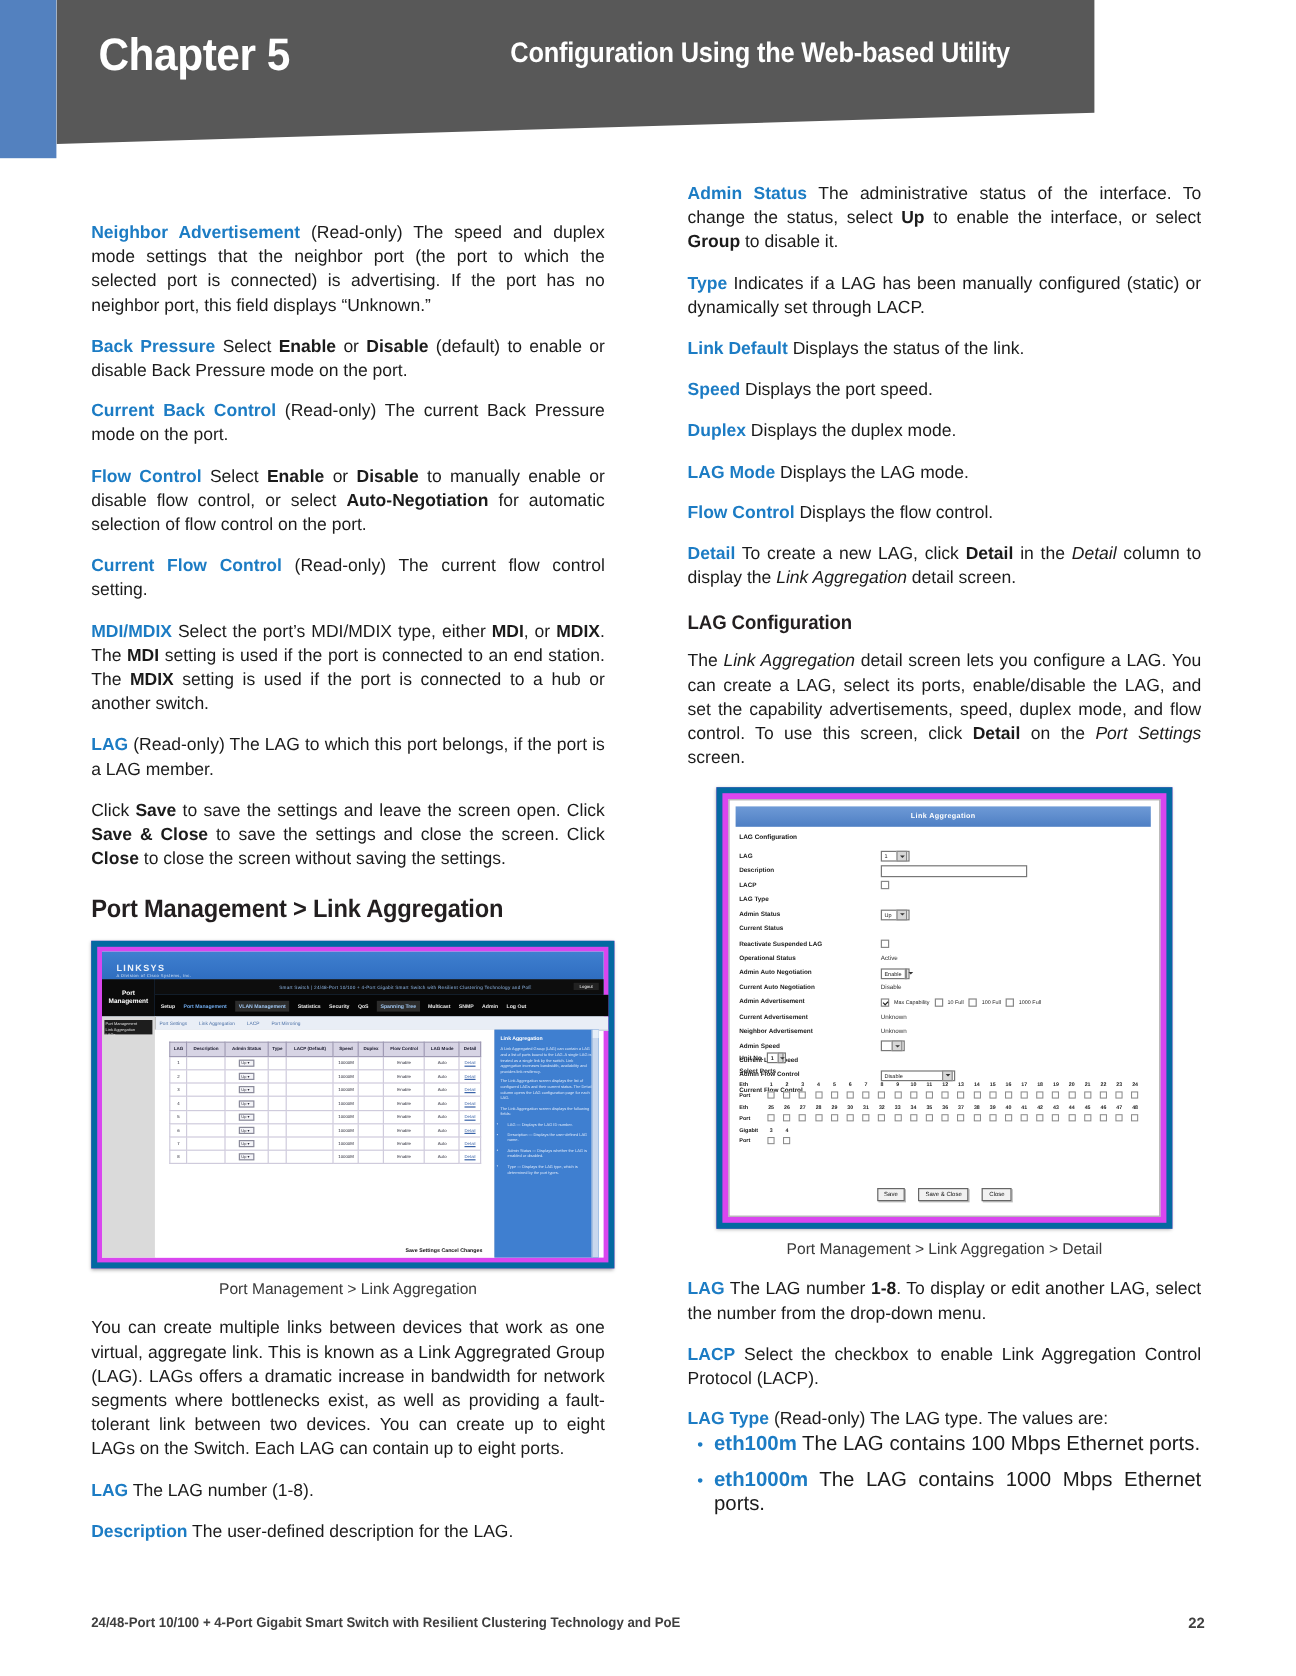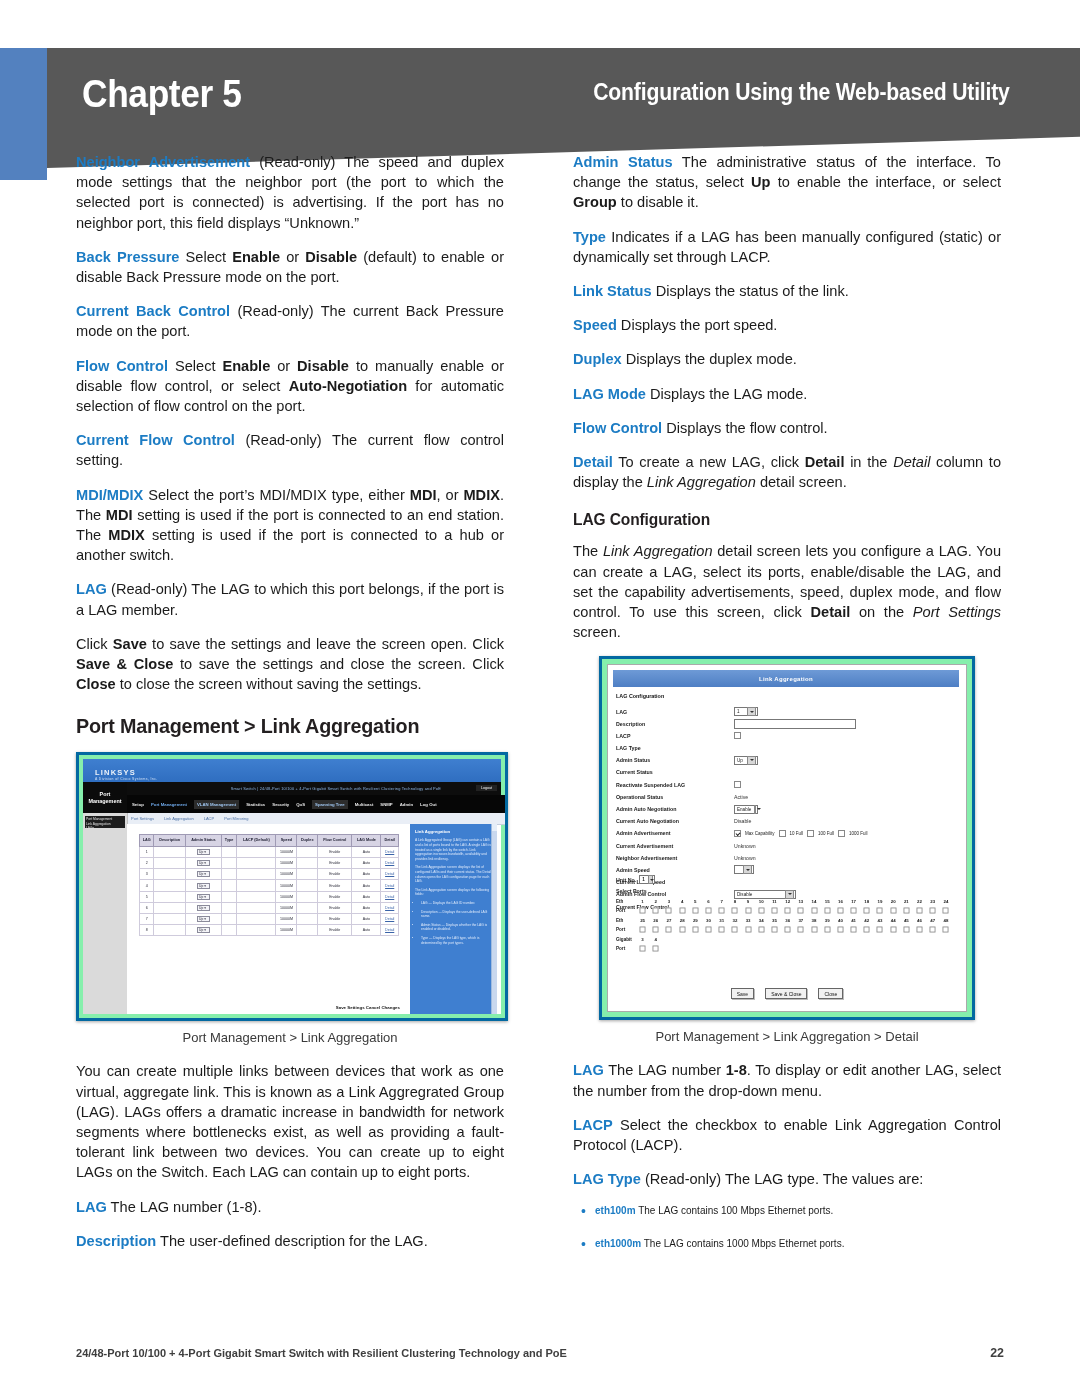--- a/index.html
+++ b/index.html
@@ -11,23 +11,22 @@
     position: relative;
     font-family: "Liberation Sans", sans-serif;
     color: #221f1f;
     overflow: hidden;
   }
 
   
   .header-wrap {
     position: absolute;
     left: 0; top: 0;
-    width: 1080px; height: 132px;
+    width: 912px; height: 132px;
     overflow: hidden;
-    margin-top: 48px;
   }
   .header-blue-strip {
     position: absolute;
     left: 0; top: 0;
     width: 47px; height: 132px;
     background: #5381bf;
   }
   .header-gray {
     position: absolute;
     left: 47px; top: 0;
@@ -57,21 +56,21 @@
     transform-origin: right top;
     white-space: nowrap;
   }
 
   
   .col {
     position: absolute;
     top: 152px;
     width: 428px;
   }
-  .col-left  { left: 76px; }
+  .col-left  { left: 76px; margin-top: 32px; }
   .col-right { left: 573px; }
 
   p.body {
     margin: 0 0 14px 0;
     font-size: 14.6px;
     line-height: 20.2px;
     text-align: justify;
     text-justify: inter-word;
     color: #1b1b1b;
   }
@@ -97,47 +96,46 @@
     transform-origin: left center;
   }
 
   ul.bullets {
     margin: 0 0 14px 0;
     padding: 0 0 0 22px;
     list-style: none;
   }
   ul.bullets li {
     position: relative;
-    font-size: 10px;
+    font-size: 17px;
     line-height: 20.2px;
     text-align: justify;
     margin-bottom: 9px;
     color: #1b1b1b;
-    margin-top: 12px;
   }
   ul.bullets li:before {
     content: "\2022";
     position: absolute;
     left: -14px; top: 0;
     color: #1c7cc4;
     font-size: 14px;
   }
 
   .figcaption {
     font-size: 13px;
     color: #3a3a3a;
     text-align: center;
     margin: 9px 0 16px 0;
   }
 
   
   .shot {
     position: relative;
-    background: #86efac;
-    border: 3px solid #0369a1;
+    background: #d946ef;
+    border: 5px solid #0369a1;
     box-shadow: 0 1px 3px rgba(0,0,0,.35);
     overflow: hidden;
   }
   .shot1 { width: 426px; height: 263px; margin-top: 6px; }
   .s1-pad { position: absolute; left: 4px; top: 4px; width: 418px; height: 255px; background:#ffffff; }
   .s1-bluebar {
     position: absolute; left: 4px; top: 4px; width: 418px; height: 23px;
     background: linear-gradient(#3f7fd0, #2f6ec0);
   }
   .s1-logo {
@@ -524,21 +522,21 @@
       <p class="body"><span class="lead">LAG</span> The LAG number (1-8).</p>
       <p class="body"><span class="lead">Description</span> The user-defined description for the LAG.</p>
     </div>
 </div>
 
 <div class="col col-right">
 
   <div id="right-paragraphs">
       <p class="body"><span class="lead">Admin Status</span> The administrative status of the interface. To change the status, select <b>Up</b> to enable the interface, or select <b>Group</b> to disable it.</p>
       <p class="body"><span class="lead">Type</span> Indicates if a LAG has been manually configured (static) or dynamically set through LACP.</p>
-      <p class="body"><span class="lead">Link Status</span> Displays the status of the link.</p>
+      <p class="body"><span class="lead">Link Default</span> Displays the status of the link.</p>
       <p class="body"><span class="lead">Speed</span> Displays the port speed.</p>
       <p class="body"><span class="lead">Duplex</span> Displays the duplex mode.</p>
       <p class="body"><span class="lead">LAG Mode</span> Displays the LAG mode.</p>
       <p class="body"><span class="lead">Flow Control</span> Displays the flow control.</p>
       <p class="body"><span class="lead">Detail</span> To create a new LAG, click <b>Detail</b> in the <i>Detail</i> column to display the <i>Link Aggregation</i> detail screen.</p>
     </div>
 
   <h3 class="subsection">LAG Configuration</h3>
 
   <p class="body" id="right-subpara">The <i>Link Aggregation</i> detail screen lets you configure a LAG. You can create a LAG, select its ports, enable/disable the LAG, and set the capability advertisements, speed, duplex mode, and flow control. To use this screen, click <b>Detail</b> on the <i>Port Settings</i> screen.</p>

